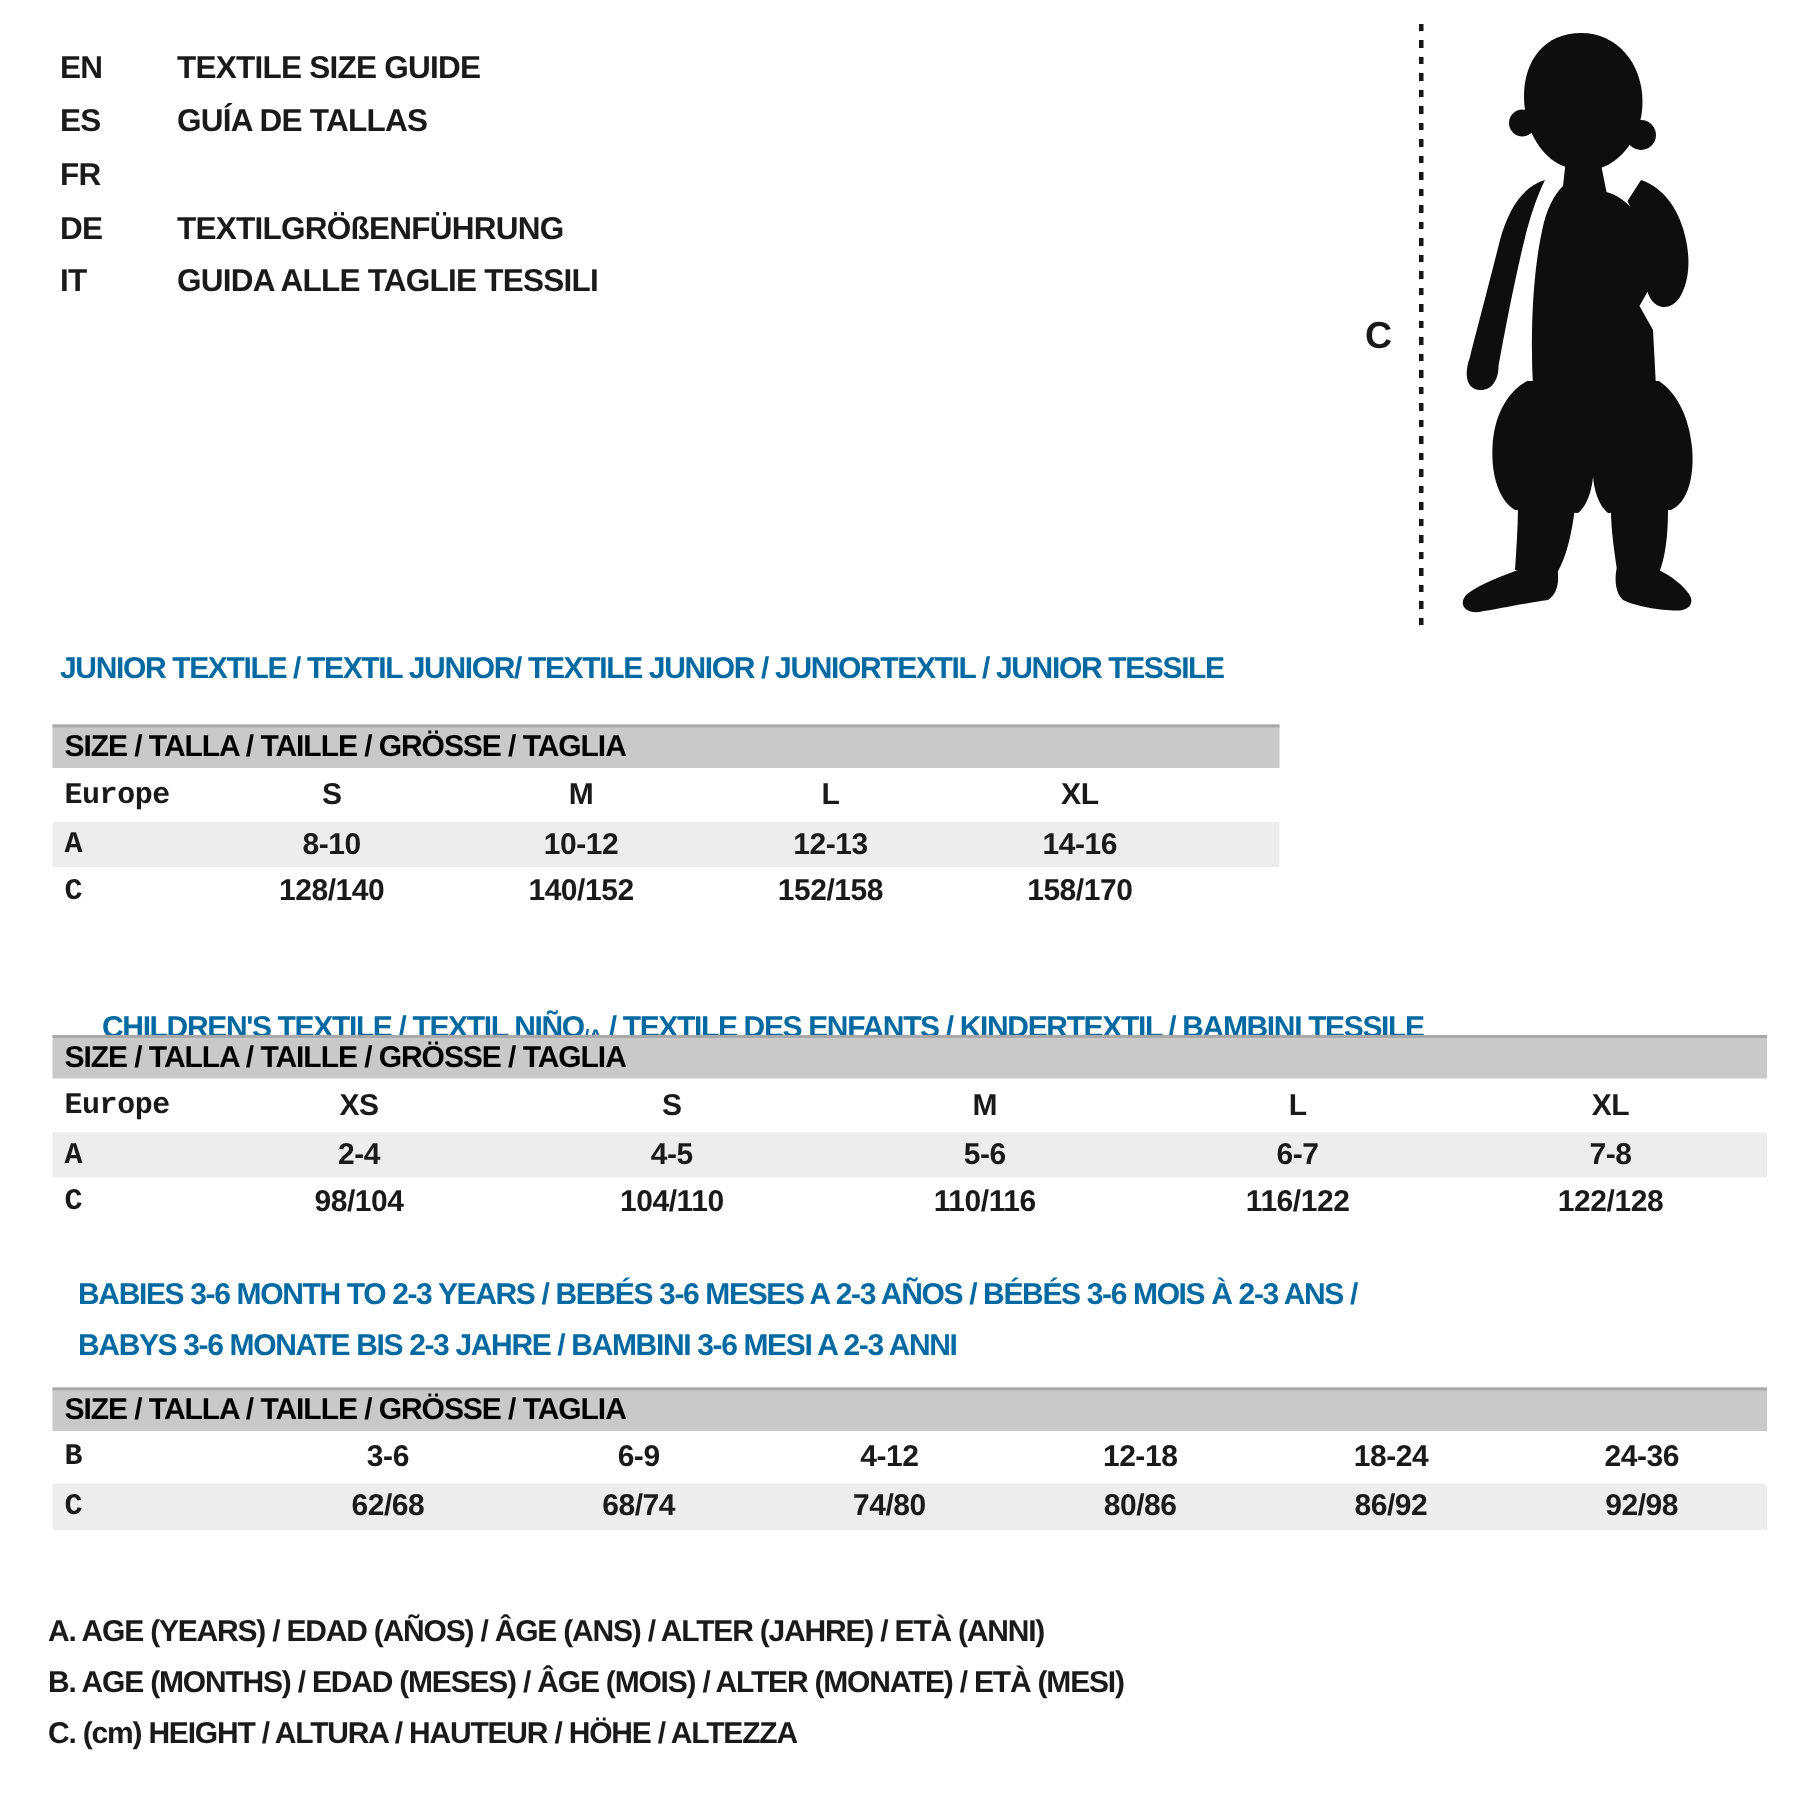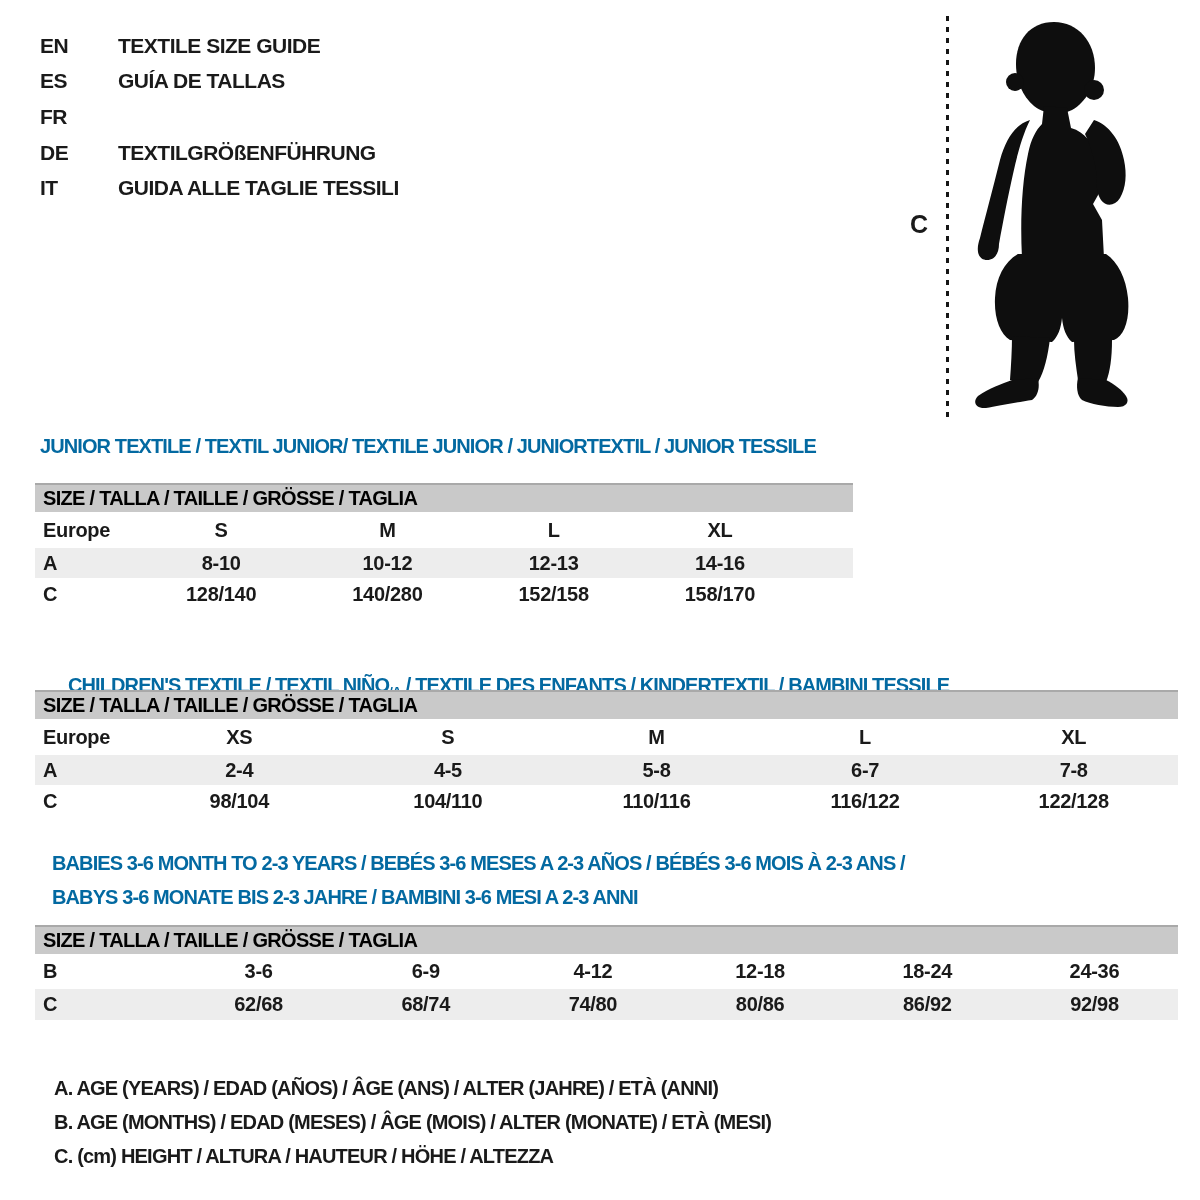--- a/index.html
+++ b/index.html
@@ -37,41 +37,41 @@
   .size-table.children { top:690px; width:1143px; }
   .size-table.babies   { top:925px; width:1143px; }
 
   .size-bar {
     height:29px; background:#c9c9c9; border-top:2px solid #a9a9a9;
     display:flex; align-items:center; padding-left:8px;
     font-size:20px; letter-spacing:-0.7px; color:#000000; white-space:nowrap;
   }
   .trow { display:flex; align-items:center; font-size:20px; letter-spacing:-0.3px; }
   .trow.shaded { background:#ededed; }
-  .trow .rlabel { padding-left:8px; white-space:nowrap; }
+  .trow .rlabel { padding-left:8px; white-space:nowrap;font-family:Liberation Mono, monospace; }
   .trow .cells { display:flex; flex:1; }
   .trow .cell { flex:1; text-align:center; white-space:nowrap; }
 
   .junior .trow:nth-of-type(2) { height:36px; }
   .junior .trow:nth-of-type(3) { height:30px; }
   .junior .trow:nth-of-type(4) { height:32px; }
   .junior .rlabel { width:103px; }
   .junior .cells { margin-right:50px; }
 
   .children .trow:nth-of-type(2) { height:36px; }
   .children .trow:nth-of-type(3) { height:30px; }
   .children .trow:nth-of-type(4) { height:32px; }
   .children .rlabel { width:100px; }
 
   .babies .trow:nth-of-type(2) { height:35px; }
   .babies .trow:nth-of-type(3) { height:31px; }
   .babies .rlabel { width:140px; }
 
   
-  .legend { position:absolute; left:54px; top:1071px; }
+  .legend { position:absolute; left:32px; top:1071px; }
   .legend-line { height:34px; display:flex; align-items:center; font-size:20px; letter-spacing:-0.8px; white-space:nowrap; }
 </style>
 </head>
 <body>
 
 <div class="page">
 
   <div class="lang-block">
     <div class="lang-row">
       <span class="lang-code">EN</span>
@@ -137,21 +137,21 @@
         <span class="cell">8-10</span>
         <span class="cell">10-12</span>
         <span class="cell">12-13</span>
         <span class="cell">14-16</span>
       </span>
     </div>
     <div class="trow">
       <span class="rlabel">C</span>
       <span class="cells">
         <span class="cell">128/140</span>
-        <span class="cell">140/280</span>
+        <span class="cell">140/152</span>
         <span class="cell">152/158</span>
         <span class="cell">158/170</span>
       </span>
     </div>
   </div>
 
   <div class="section-title title-children"><span>CHILDREN'S TEXTILE / TEXTIL NIÑO</span><span class="sub-a">/A</span><span> / TEXTILE DES ENFANTS / KINDERTEXTIL / BAMBINI TESSILE</span></div>
   <div class="size-table children">
     <div class="size-bar">SIZE / TALLA / TAILLE / GRÖSSE / TAGLIA</div>
     <div class="trow">
@@ -162,21 +162,21 @@
         <span class="cell">M</span>
         <span class="cell">L</span>
         <span class="cell">XL</span>
       </span>
     </div>
     <div class="trow shaded">
       <span class="rlabel">A</span>
       <span class="cells">
         <span class="cell">2-4</span>
         <span class="cell">4-5</span>
-        <span class="cell">5-8</span>
+        <span class="cell">5-6</span>
         <span class="cell">6-7</span>
         <span class="cell">7-8</span>
       </span>
     </div>
     <div class="trow">
       <span class="rlabel">C</span>
       <span class="cells">
         <span class="cell">98/104</span>
         <span class="cell">104/110</span>
         <span class="cell">110/116</span>

